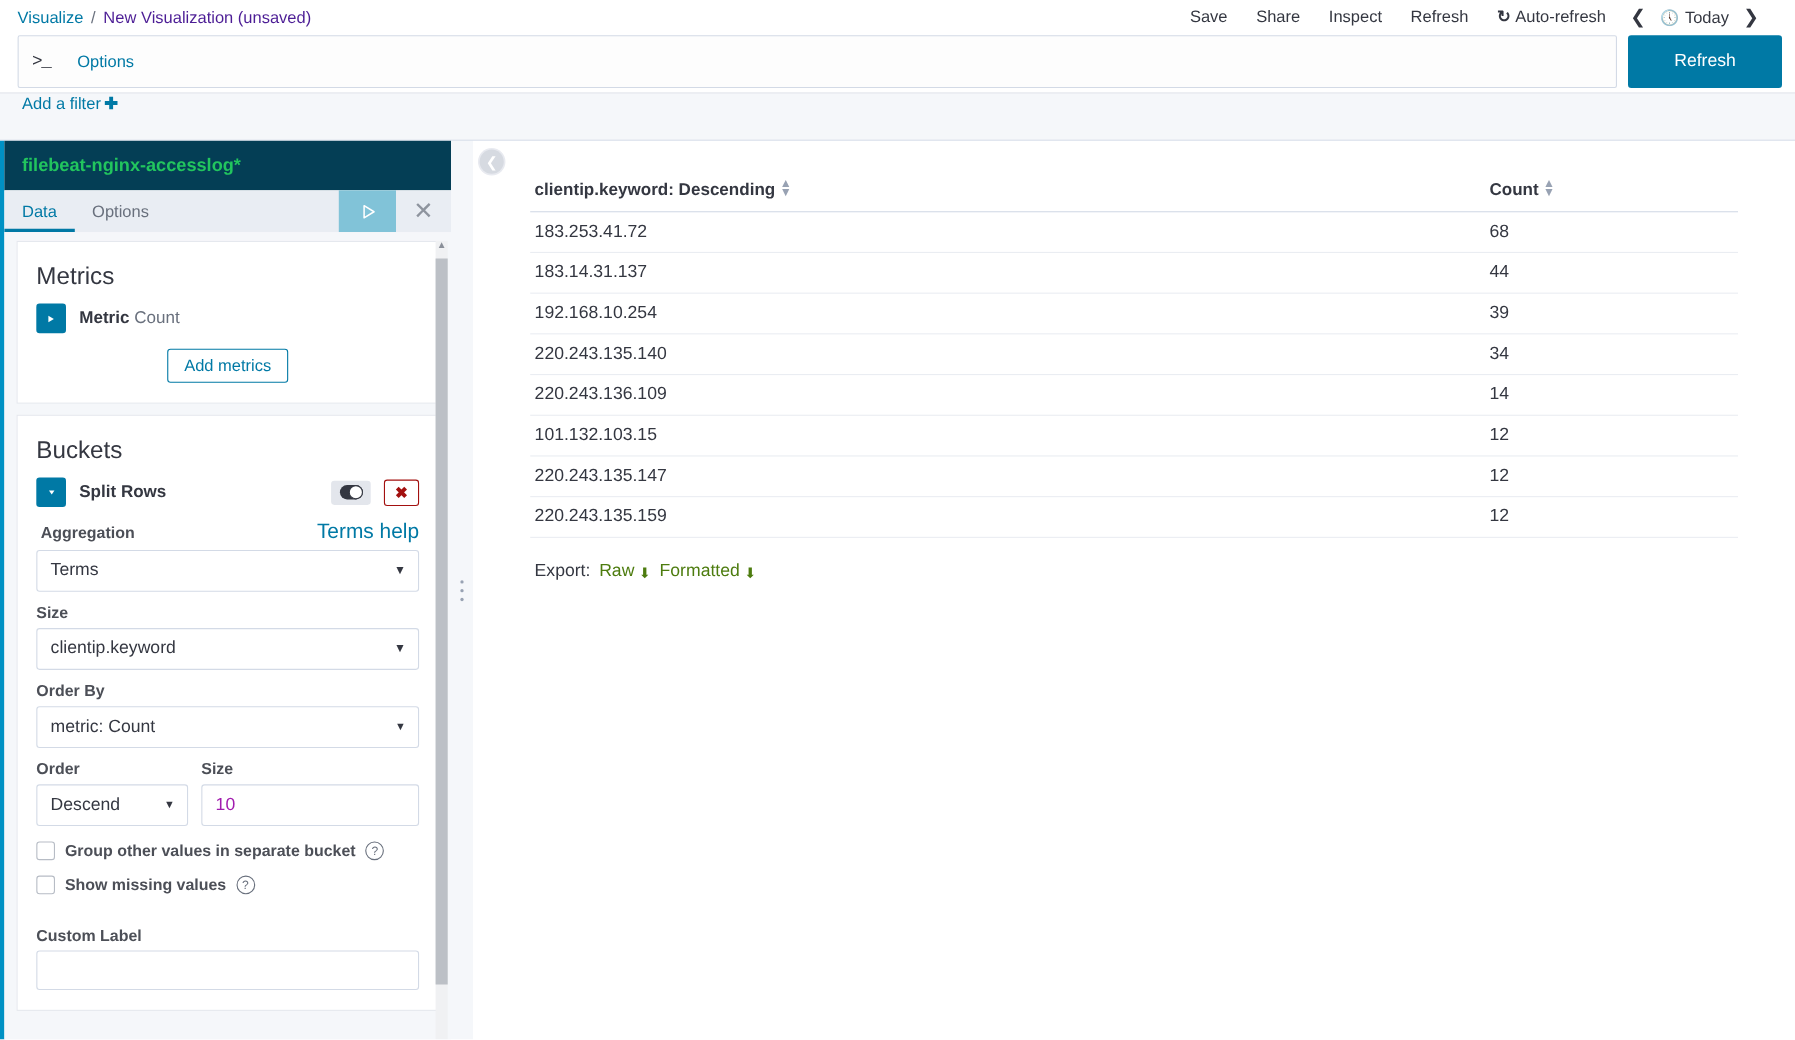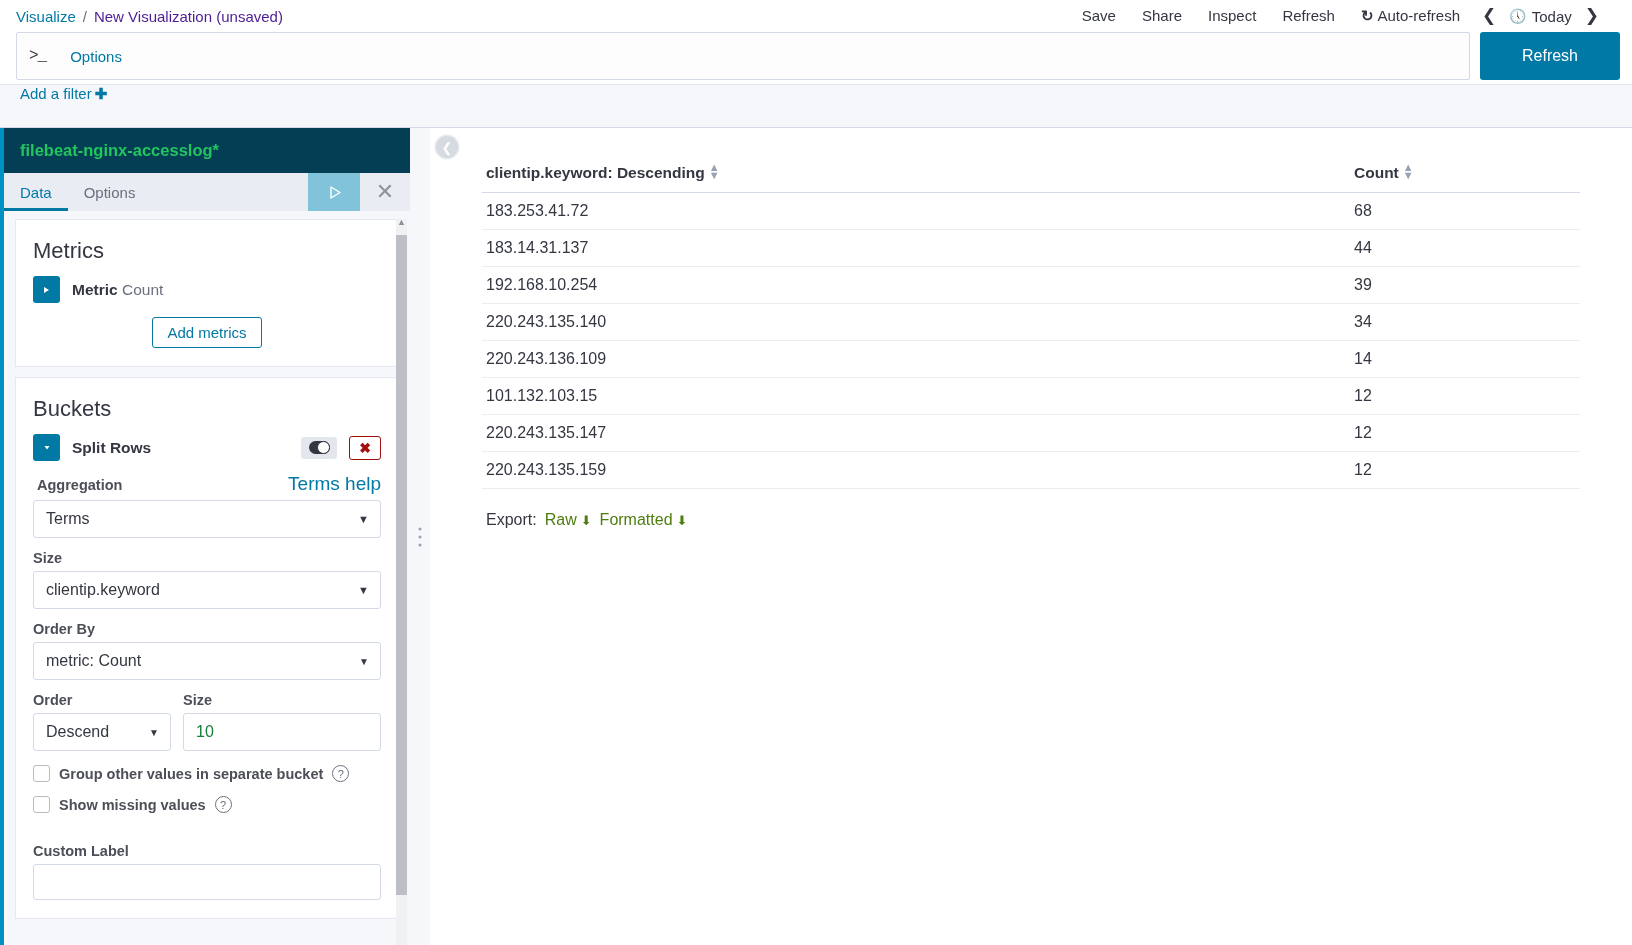--- a/index.html
+++ b/index.html
@@ -299,21 +299,21 @@
   .col-order { width: 138px; flex: 0 0 138px; }
   .col-size { flex: 1; }
   .input-box {
     width: 100%;
     height: 38px;
     border: 1px solid #d3dae6;
     border-radius: 3px;
     background: #fff;
     padding: 0 12px;
     font-size: 16px;
-    color: #15803d;
+    color: #a21caf;
     font-family: "Liberation Sans", sans-serif;
     display: flex;
     align-items: center;
   }
   .chk-row { display: flex; align-items: center; gap: 9px; margin-top: 14px; }
   .chk {
     width: 17px; height: 17px;
     border: 1px solid #b7bcc5;
     border-radius: 3px;
     background: #fff;

